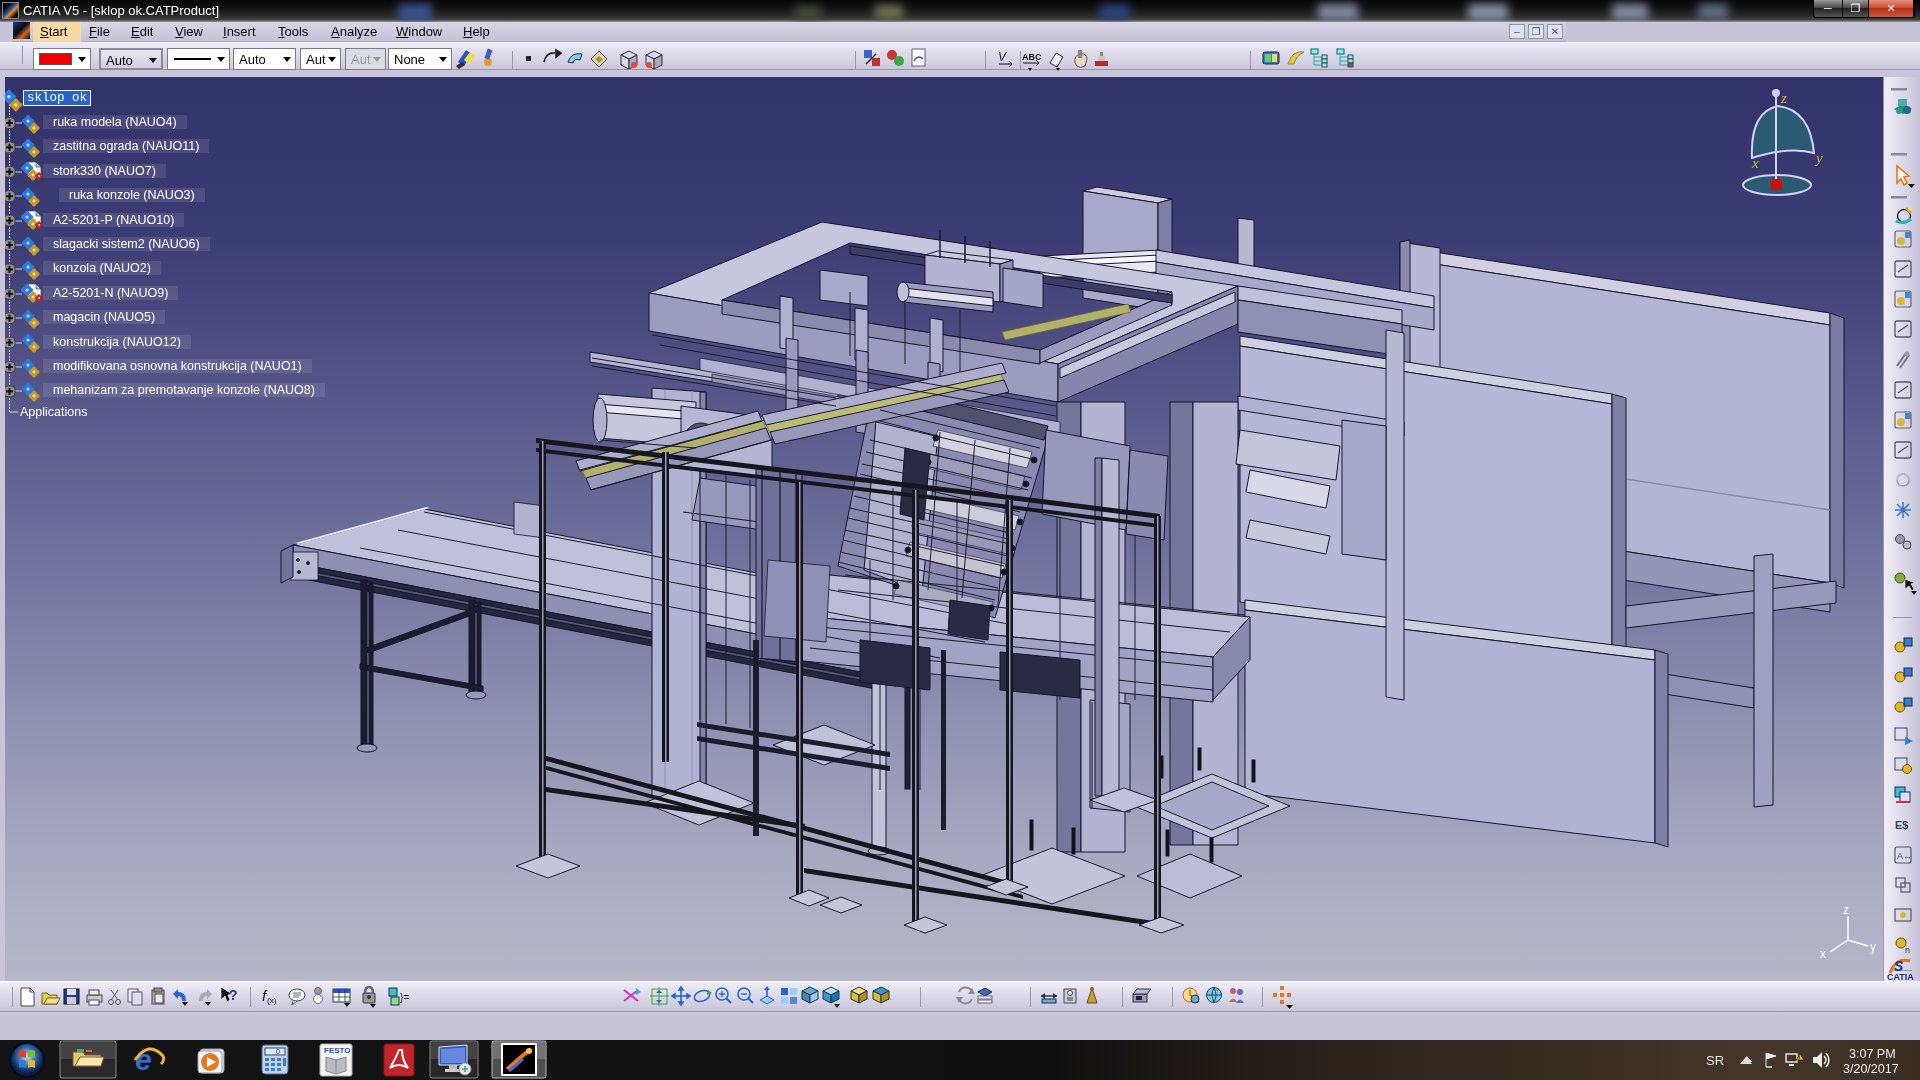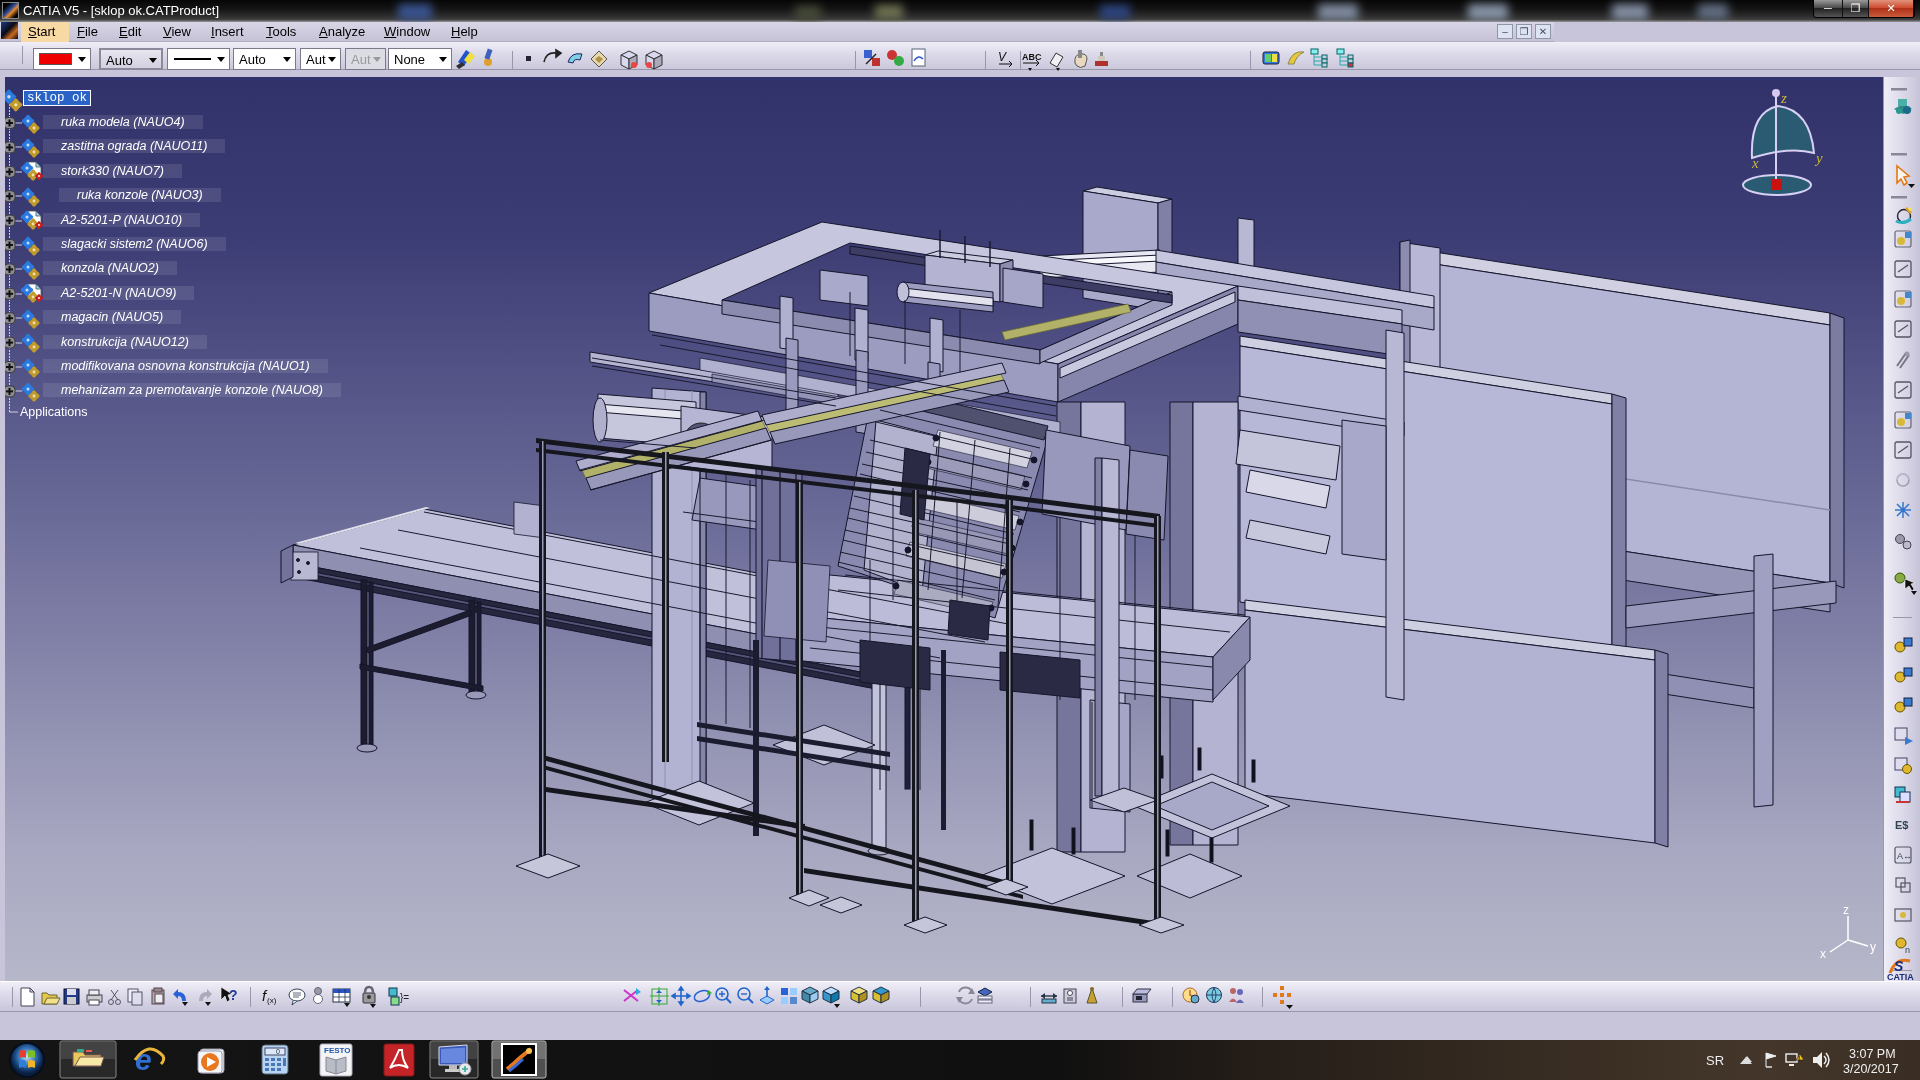--- a/index.html
+++ b/index.html
@@ -15,21 +15,21 @@
 #titletext { position:absolute; left:23px; top:3px; color:#fff; font-size:13px; }
 #caticon { position:absolute; left:2px; top:2px; width:17px; height:17px; border:1px solid #888; background:linear-gradient(135deg,#000 20%,#2a4a9a 45%,#e8882a 60%,#000 85%); }
 
 #winbtns { position:absolute; right:5px; top:0; width:102px; height:18px; border:1px solid #000;
   border-top:none; border-radius:0 0 4px 4px; overflow:hidden; display:flex; }
 .wbtn { height:100%; color:#fff; text-align:center; font-size:11px; line-height:16px;
   border-right:1px solid #111; background:linear-gradient(180deg,#9a9a9a 0%,#4a4a4a 45%,#222 50%,#555 100%); }
 #wb-close { background:linear-gradient(180deg,#e0927c 0%,#cf4c31 45%,#b03018 50%,#c85c3a 100%); }
 
 
-#menubar { left:0; top:22px; width:1554px; height:20px;
+#menubar { left:12px; top:22px; width:1554px; height:20px;
   background:linear-gradient(180deg,#d8d5e6 0%,#cdcade 60%,#c5c2d6 100%);
   border-bottom:1px solid #b0adc2; }
 .menuitem { position:absolute; top:2px; font-size:13px; color:#000; }
 .menuitem u { text-decoration:underline; }
 #menustart { position:absolute; left:21px; top:0px; width:48px; height:20px; background:#f7d9a4; }
 #mdiicon { position:absolute; left:1px; top:0px; width:17px; height:17px; background:linear-gradient(135deg,#1a3a8a 0%,#0a0a14 45%,#c86a20 70%,#0a0a14 100%); }
 #mdibtns { position:absolute; right:3px; top:2px; display:flex; gap:3px; }
 .mdib { width:16px; height:15px; background:#dde3f0; border:1px solid #8f96a8; color:#45506a;
   font-size:10px; line-height:13px; text-align:center; }
 
@@ -43,21 +43,21 @@
   border-left:4px solid transparent; border-right:4px solid transparent; border-top:5px solid #000; }
 .tsep { position:absolute; top:4px; width:1px; height:18px; background:#9a97ac; }
 
 
 #viewport { left:0px; top:77px; width:1883px; height:904px;
   background:linear-gradient(180deg,#32326b 0%,#3d3d75 18%,#565689 35%,#70709c 52%,#8e8eb0 70%,#a7a7c1 85%,#b7b7ca 100%); overflow:hidden; }
 #vpleft { left:0px; top:77px; width:5px; height:904px; background:#c8c5da; }
 
 
 .trow { position:absolute; color:#fff; font-size:12.5px; white-space:nowrap; }
-.trow .lbl { background:rgba(255,255,255,0.10); padding:0 18px;font-style:italic; }
+.trow .lbl { background:rgba(255,255,255,0.10); padding:0 10px; }
 #selbox { position:absolute; background:#2a63c8; border:1px solid #fff; color:#fff; font-size:12.5px;
   padding:0 3px; }
 
 
 #rightbar { left:1883px; top:77px; width:37px; height:904px;
   background:linear-gradient(90deg,#efedf6 0%,#dcdae9 50%,#c6c3d8 100%); border-left:1px solid #9a97ac; }
 
 
 #bottombar { left:0; top:981px; width:1920px; height:31px;
   background:linear-gradient(180deg,#f0eef7 0%,#dcdae9 45%,#c9c6db 100%);

